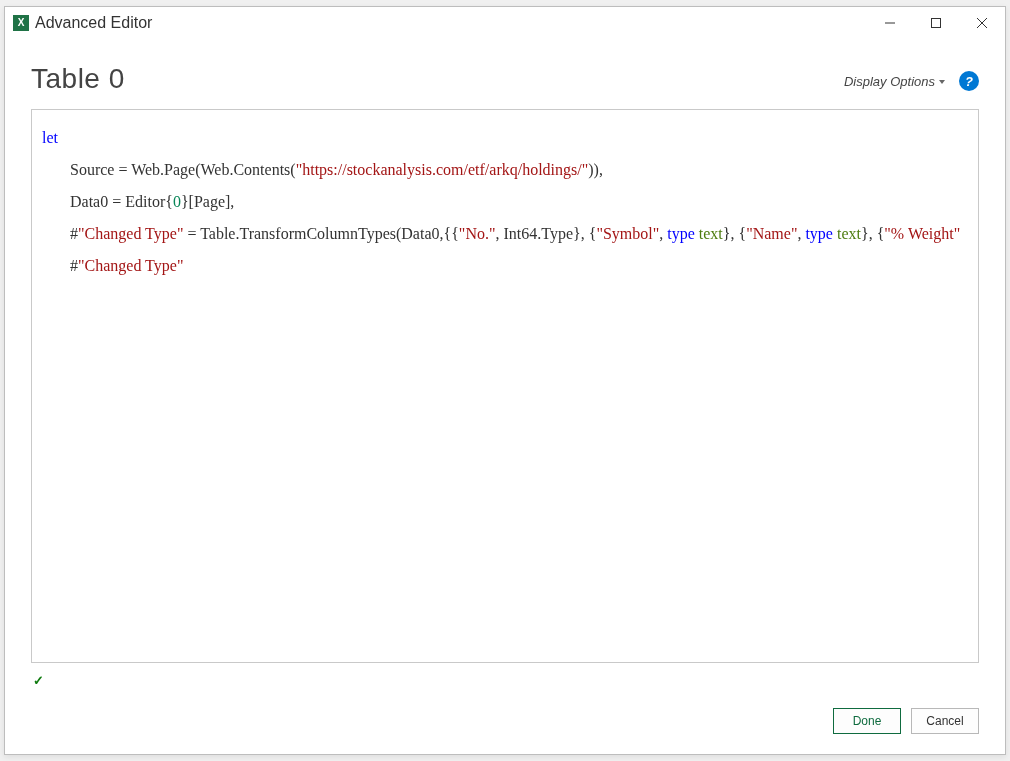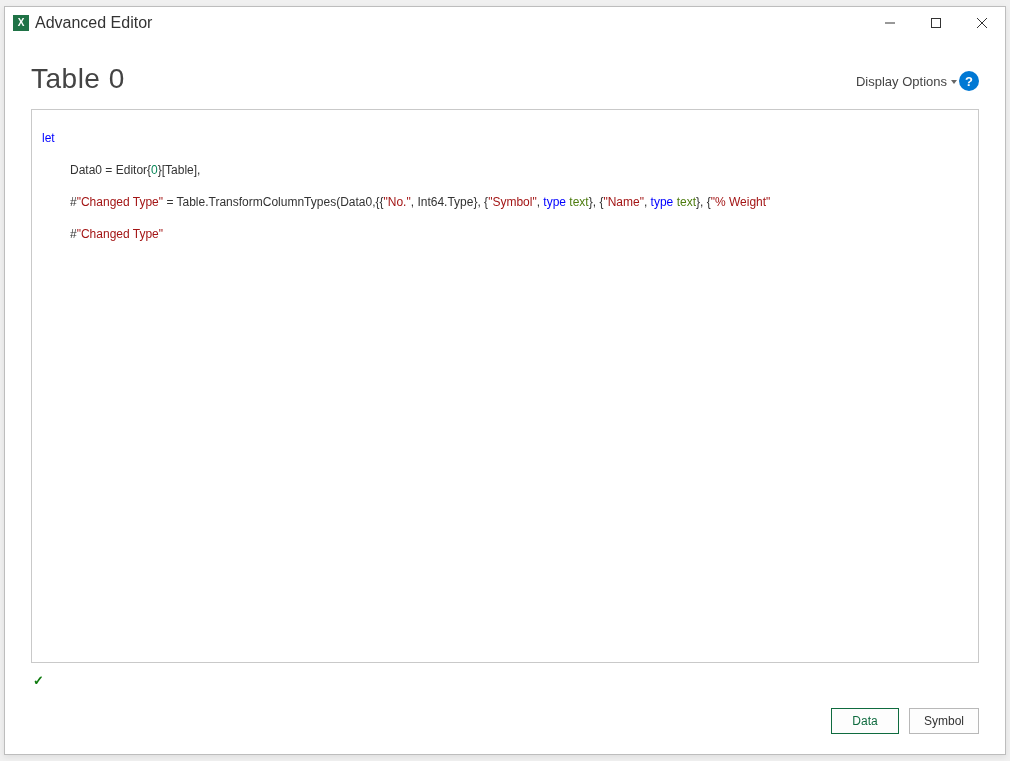--- a/index.html
+++ b/index.html
@@ -85,22 +85,23 @@
       font-size: 28px;
       font-weight: 300;
       color: #444;
       margin: 0;
       letter-spacing: 0.5px;
     }
     .header-right {
       margin-left: auto;
       display: flex;
       align-items: center;
-      gap: 2px;
+      gap: 14px;
       padding-bottom: 4px;
+      font-style: italic;
     }
     .display-options {
       font-size: 13px;
       color: #444;
       display: flex;
       align-items: center;
       gap: 4px;
       cursor: pointer;
     }
     .caret {
@@ -126,22 +127,22 @@
       border: 1px solid #c9c9c9;
       flex: 1;
       position: relative;
       overflow: hidden;
       background: #fff;
     }
     .editor-inner {
       position: absolute;
       left: 0; top: 0; right: 0; bottom: 0;
       padding: 4px 2px 4px 10px;
-      font-family: Liberation Sans, sans-serif;
-      font-size: 12px;
+      font-family: Liberation Serif, serif;
+      font-size: 16px;
       line-height: 16px;
       color: #333;
       white-space: pre;
       overflow: hidden;
     }
     .kwlet { color: #0000ff; }
     .kwtype { color: #4d7c0f; }
     .string { color: #a31515; }
     .num { color: #098658; }
     .status-row {
@@ -221,28 +222,29 @@
           <span>Display Options</span>
           <span class="caret"></span>
         </div>
         <div class="help-icon">?</div>
       </div>
     </div>
 
     <div class="editor-box">
       <div class="editor-inner">
 <span class="code-line"><span class="kwlet">let</span></span>
-<span class="code-line indent1"><span>Data0 = Editor{</span><span class="num">0</span><span>}[Table],</span></span>
+<span class="code-line indent1"><span>Source = Web.Page(Web.Contents(</span><span class="string">"https://stockanalysis.com/etf/arkq/holdings/"</span><span>)),</span></span>
+<span class="code-line indent1"><span>Data0 = Editor{</span><span class="num">0</span><span>}[Page],</span></span>
 <span class="code-line indent1"><span>#</span><span class="string">"Changed Type"</span><span> = Table.TransformColumnTypes(Data0,{{</span><span class="string">"No."</span><span>, </span><span>Int64.Type</span><span>}, {</span><span class="string">"Symbol"</span><span>, </span><span class="kwlet">type</span><span class="kwtype"> text</span><span>}, {</span><span class="string">"Name"</span><span>, </span><span class="kwlet">type</span><span class="kwtype"> text</span><span>}, {</span><span class="string">"% Weight"</span></span>
 <span class="code-line indent1"><span>#</span><span class="string">"Changed Type"</span></span>
       </div>
     </div>
 
     <div class="status-row">
       <span class="check-icon">✓</span>
     </div>
 
     <div class="footer">
-      <div class="btn primary">Data</div>
-      <div class="btn">Symbol</div>
+      <div class="btn primary">Done</div>
+      <div class="btn">Cancel</div>
     </div>
   </div>
 </div>
 
 </body></html>

